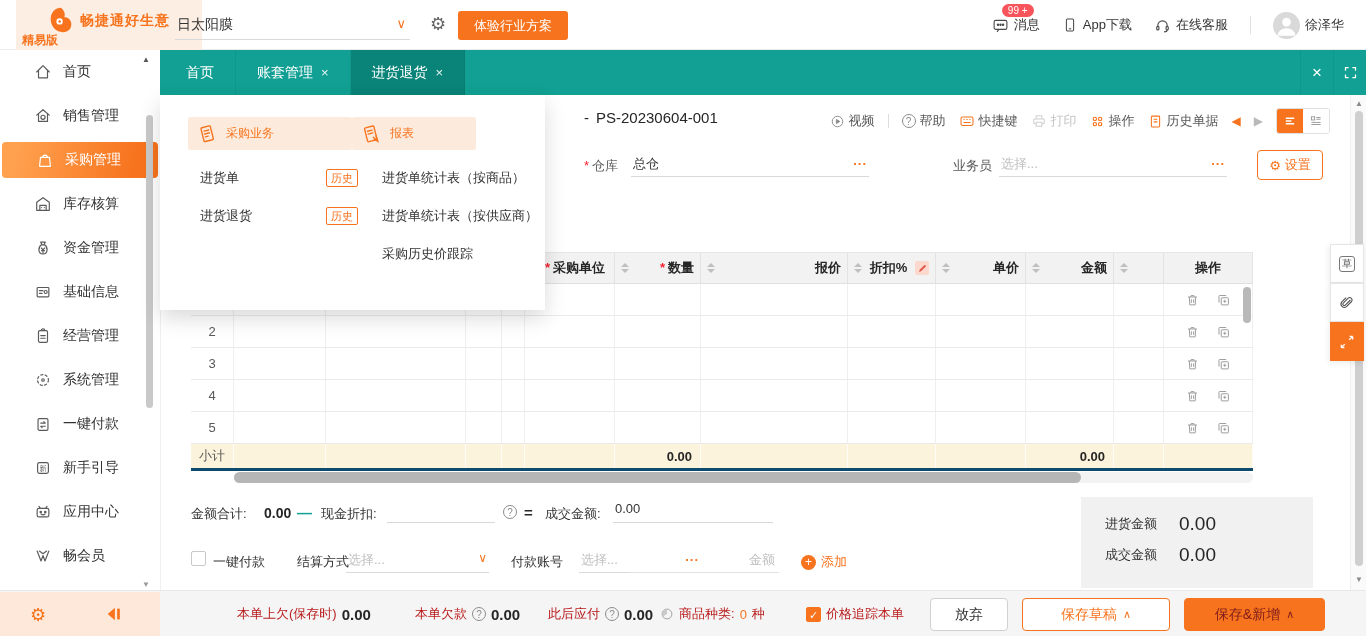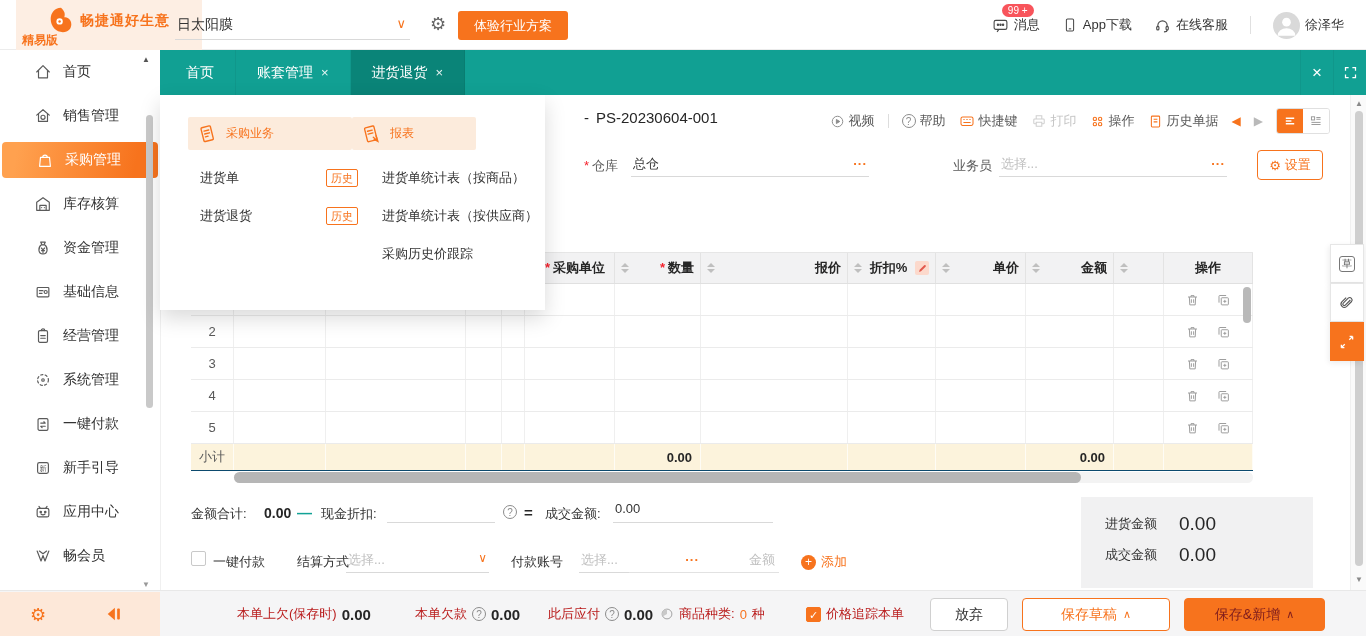--- a/index.html
+++ b/index.html
@@ -84,21 +84,21 @@
   .sort { display:inline-flex; flex-direction:column; gap:2px; }
   .sort i { width:0; height:0; border-left:4px solid transparent; border-right:4px solid transparent; }
   .sort .up { border-bottom:4px solid #bfbfbf; }
   .sort .dn { border-top:4px solid #bfbfbf; }
   .edit-ic { width:14px; height:14px; background:#fcd9cc; border-radius:2px; display:flex; align-items:center; justify-content:center; flex:none; }
   .g-row { display:flex; height:32px; border-bottom:1px solid #ebebeb; background:#fff; }
   .g-cell { border-right:1px solid #efefef; height:100%; }
   .g-num { display:flex; align-items:center; justify-content:center; color:#595959; }
   .g-ops { display:flex; align-items:center; justify-content:center; gap:16px; }
   .row-ic { cursor:pointer; }
-  .g-sub { display:flex; height:27px; background:#fcf3dc; border-bottom:1px solid #0c4a6e; }
+  .g-sub { display:flex; height:27px; background:#fcf3dc; border-bottom:3px solid #0c4a6e; }
   .g-sub .g-cell { border-right:1px solid rgba(255,255,255,0.7); display:flex; align-items:center; }
   .g-sub .sub-val { justify-content:flex-end; padding-right:8px; font-weight:bold; color:#262626; }
   .g-sub .sub-lbl { justify-content:center; color:#595959; }
   .v-thumb { position:absolute; left:1082px; top:192px; width:8px; height:36px; background:#b9b9b9; border-radius:4px; }
   .h-scroll { position:absolute; left:73px; top:377px; width:1019px; height:11px; background:#f3f3f3; border-radius:6px; }
   .h-thumb { position:absolute; left:0; top:0; width:847px; height:11px; background:#b6b6b6; border-radius:6px; cursor:pointer; }
 
   
   .totals-row { position:absolute; left:0; top:400px; width:920px; height:40px; }
   .t-abs { position:absolute; top:10px; }

